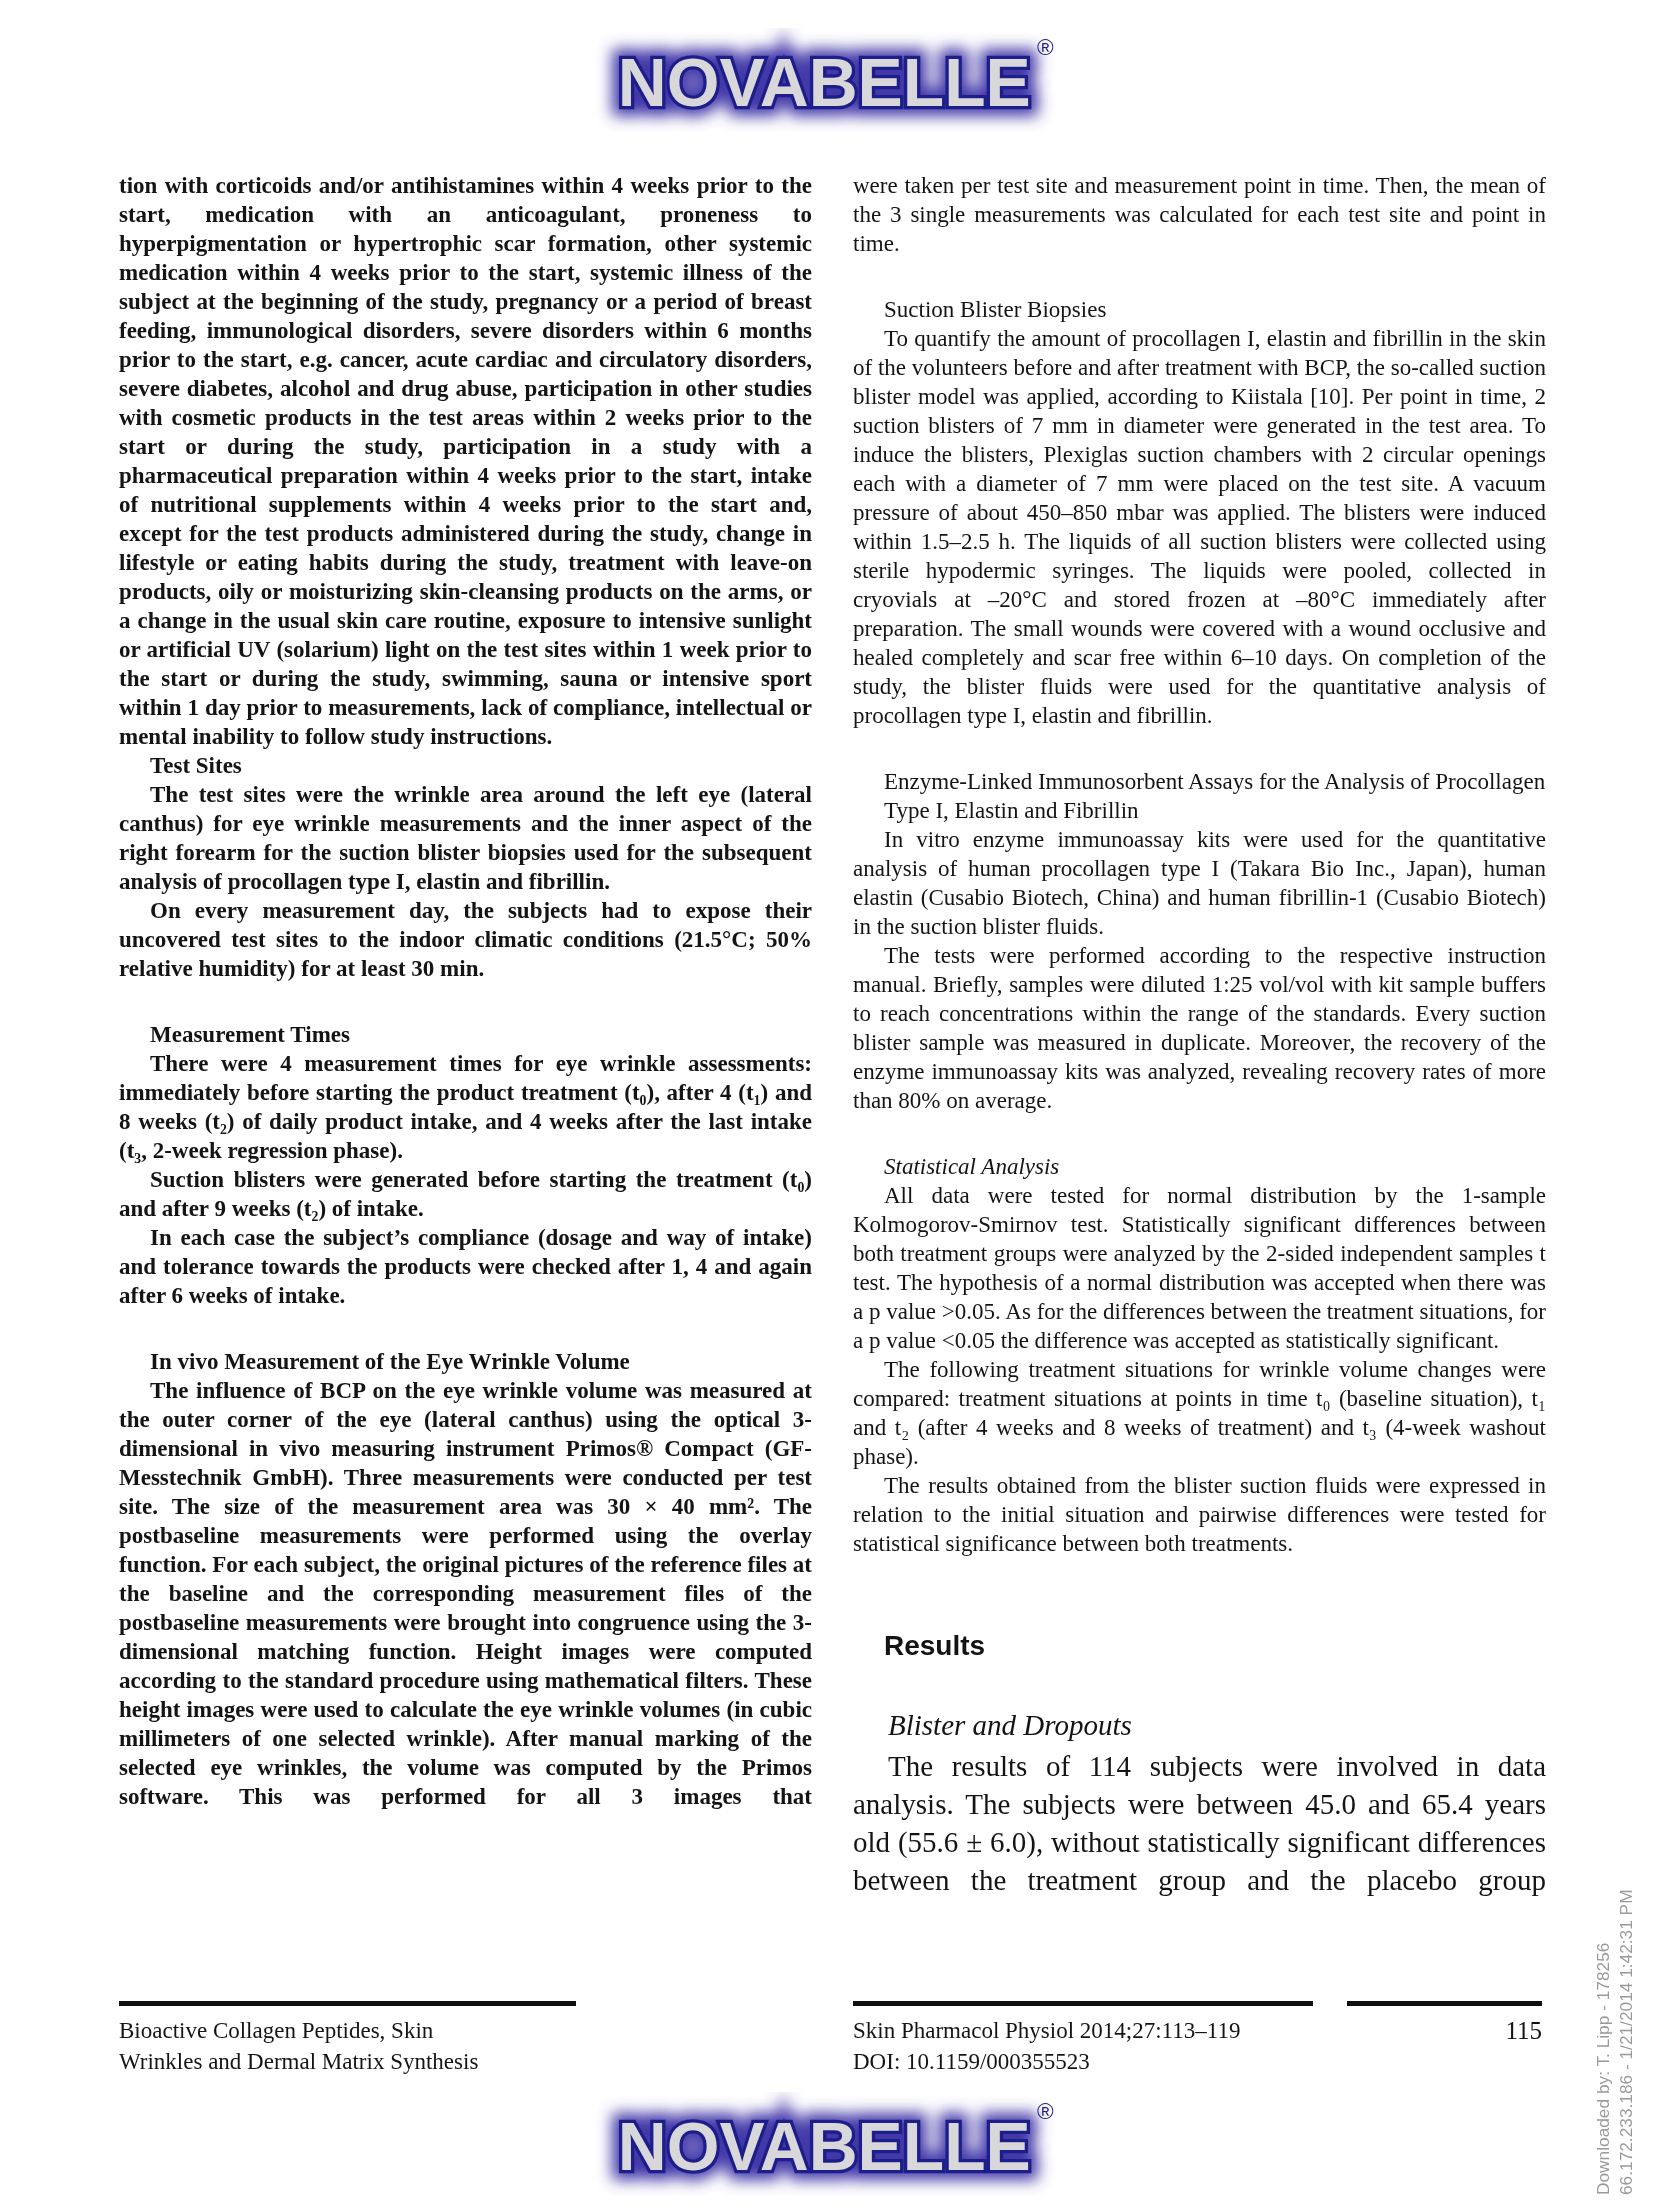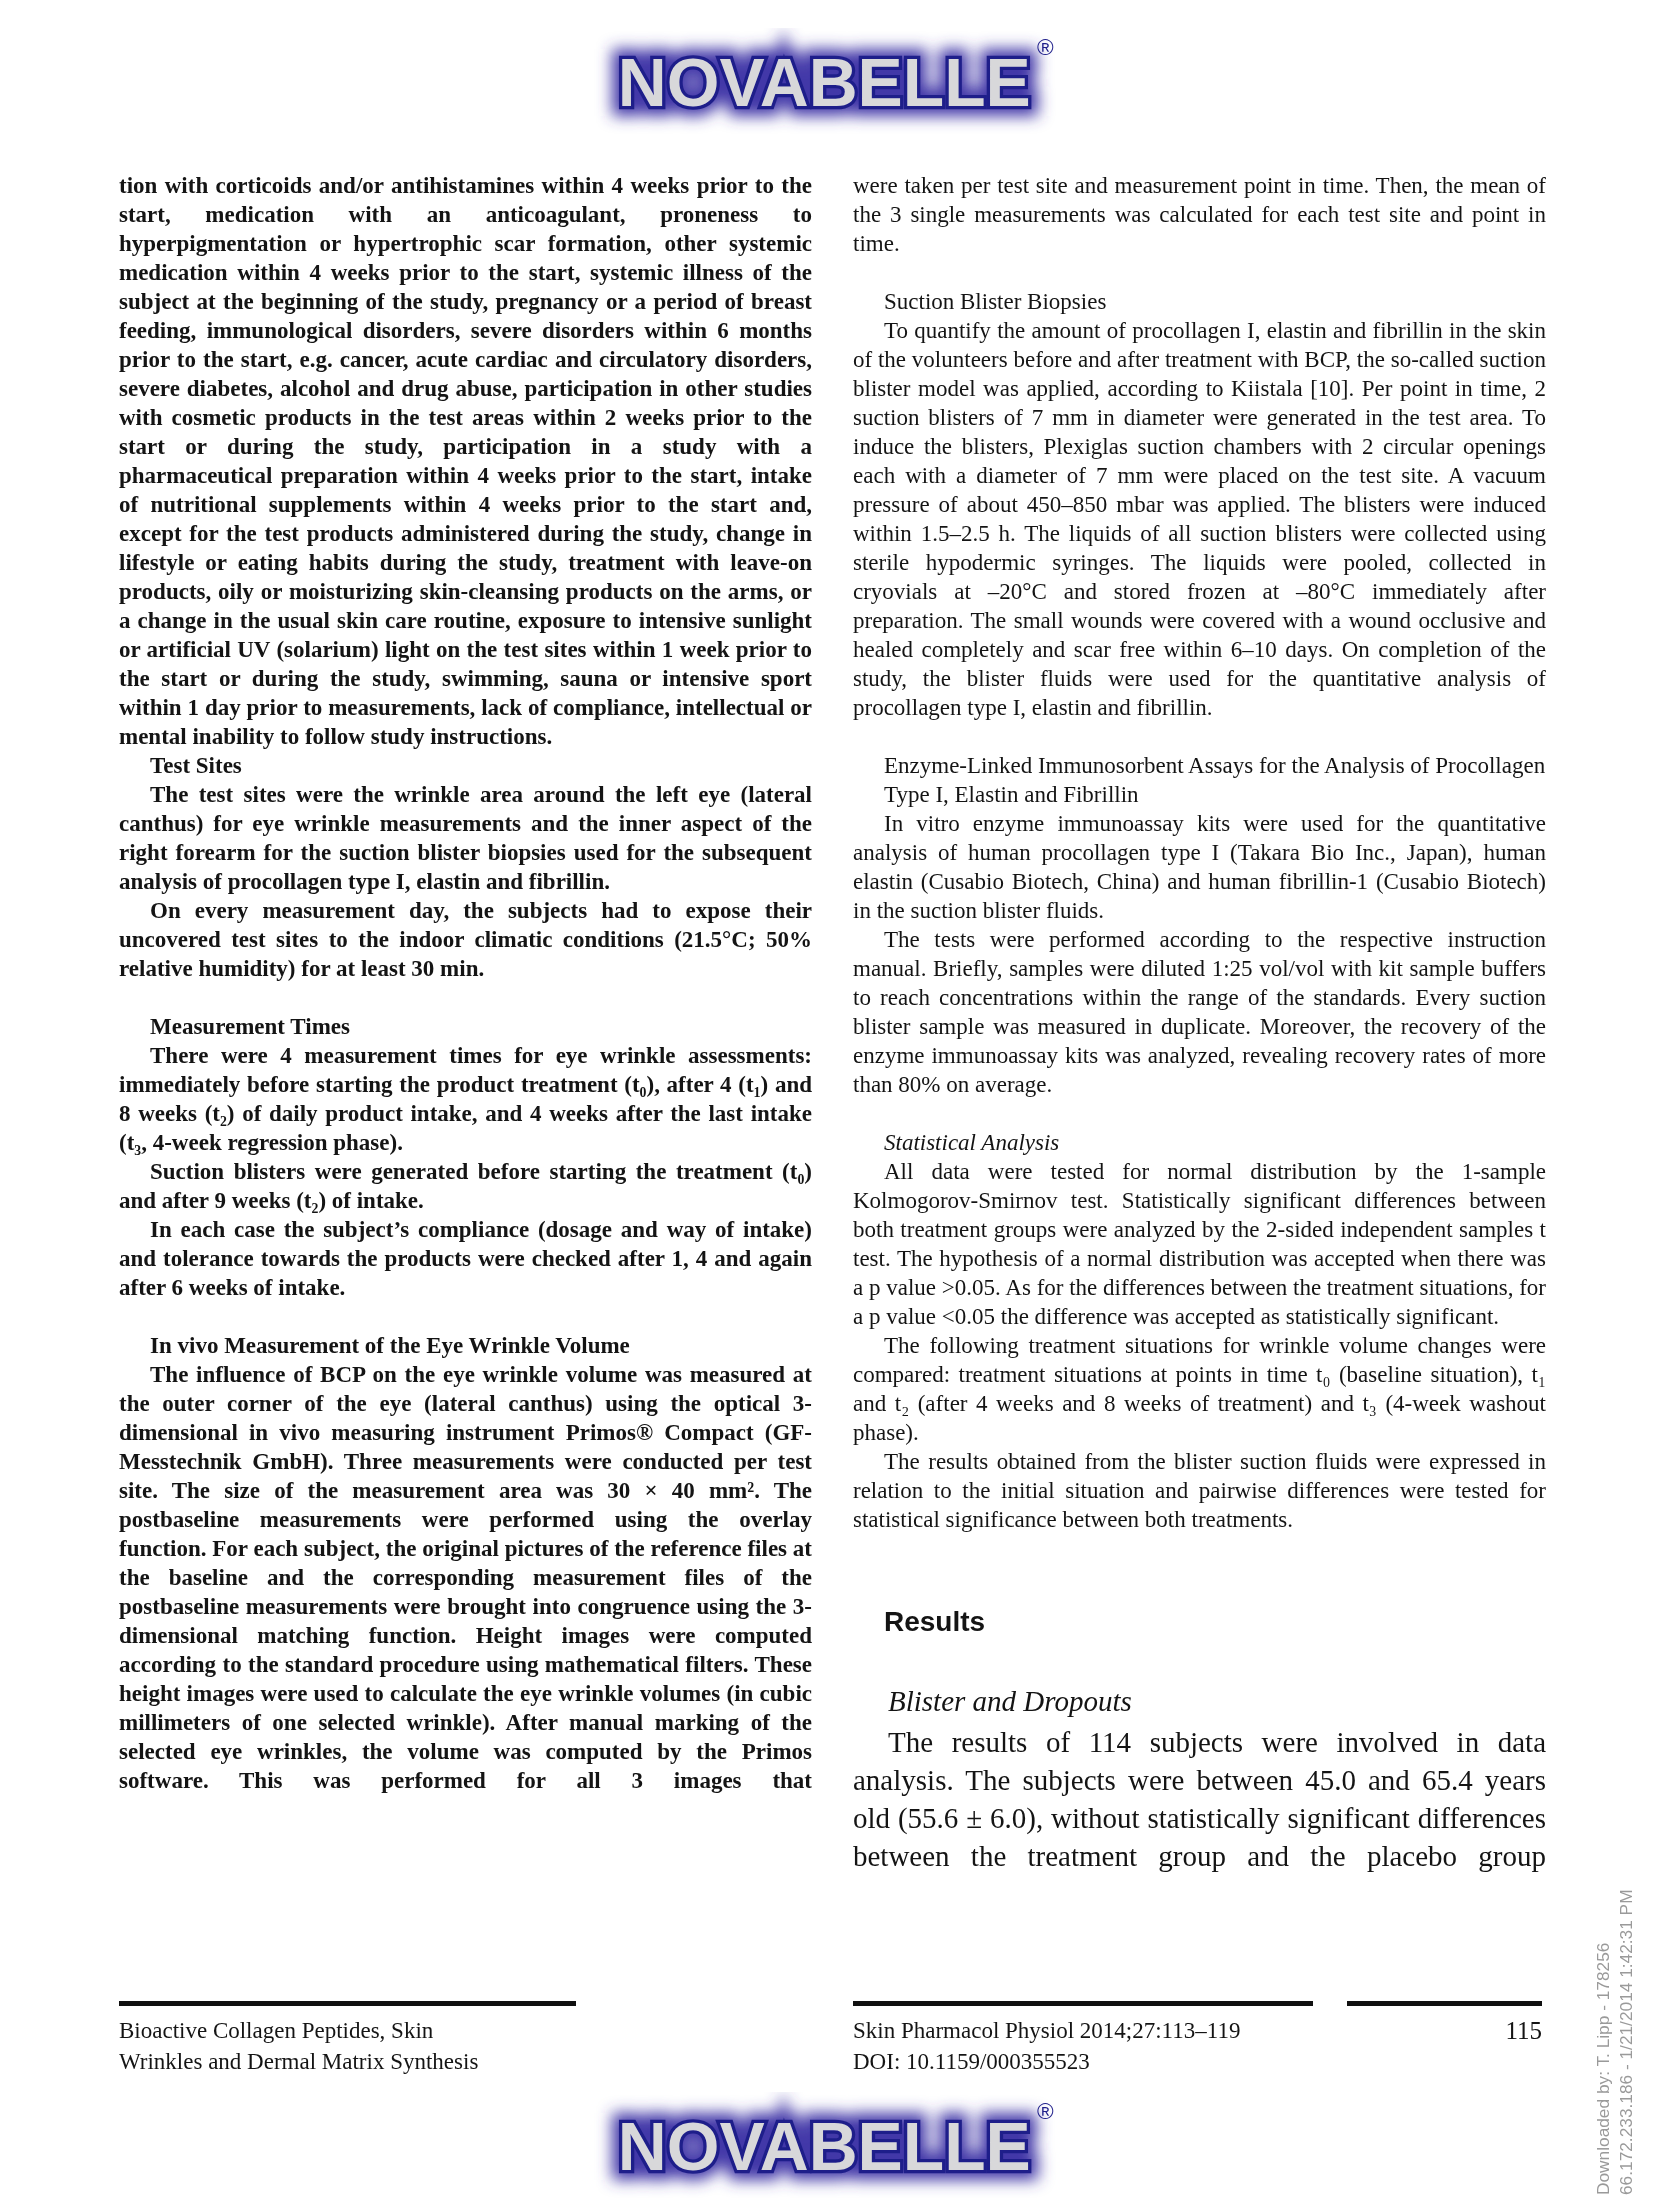--- a/index.html
+++ b/index.html
@@ -19,21 +19,21 @@
     position: absolute; top: 171px; width: 693px;
     font-size: 23px; line-height: 29px;
     text-align: justify;
   }
   .col-left { left: 119px; font-weight: bold; }
   .col-right { left: 853px; }
   .col p { margin: 0; text-indent: 31px; }
   .col p.noindent { text-indent: 0; }
   .col p.flush-last { text-align-last: justify; }
   .subhead {
-    margin-top: 29px; padding-left: 31px;
+    margin-top: 37px; padding-left: 31px;
     text-align: left; line-height: 29px;
   }
   .subhead.italic { font-style: italic; }
   .results-head {
     margin-top: 71px; padding-left: 31px;
     font-family: "Liberation Sans", sans-serif;
     font-weight: bold; font-size: 28px; line-height: 33px;
     text-align: left;
   }
   .subjects-head {
@@ -81,21 +81,21 @@
 </div>
 
 <div class="col col-left">
   <p class="noindent">tion with corticoids and/or antihistamines within 4 weeks prior to the start, medication with an anticoagulant, proneness to hyperpigmentation or hypertrophic scar formation, other systemic medication within 4 weeks prior to the start, systemic illness of the subject at the beginning of the study, pregnancy or a period of breast feeding, immunological disorders, severe disorders within 6 months prior to the start, e.g. cancer, acute cardiac and circulatory disorders, severe diabetes, alcohol and drug abuse, participation in other studies with cosmetic products in the test areas within 2 weeks prior to the start or during the study, participation in a study with a pharmaceutical preparation within 4 weeks prior to the start, intake of nutritional supplements within 4 weeks prior to the start and, except for the test products administered during the study, change in lifestyle or eating habits during the study, treatment with leave-on products, oily or moisturizing skin-cleansing products on the arms, or a change in the usual skin care routine, exposure to intensive sunlight or artificial UV (solarium) light on the test sites within 1 week prior to the start or during the study, swimming, sauna or intensive sport within 1 day prior to measurements, lack of compliance, intellectual or mental inability to follow study instructions.</p>
 
   <div class="subhead" style="margin-top:0;">Test Sites</div>
   <p>The test sites were the wrinkle area around the left eye (lateral canthus) for eye wrinkle measurements and the inner aspect of the right forearm for the suction blister biopsies used for the subsequent analysis of procollagen type I, elastin and fibrillin.</p>
   <p>On every measurement day, the subjects had to expose their uncovered test sites to the indoor climatic conditions (21.5°C; 50% relative humidity) for at least 30 min.</p>
 
   <div class="subhead">Measurement Times</div>
-  <p>There were 4 measurement times for eye wrinkle assessments: immediately before starting the product treatment (t₀), after 4 (t₁) and 8 weeks (t₂) of daily product intake, and 4 weeks after the last intake (t₃, 4-week regression phase).</p>
+  <p>There were 4 measurement times for eye wrinkle assessments: immediately before starting the product treatment (t₀), after 4 (t₁) and 8 weeks (t₂) of daily product intake, and 4 weeks after the last intake (t₃, 2-week regression phase).</p>
   <p>Suction blisters were generated before starting the treatment (t₀) and after 9 weeks (t₂) of intake.</p>
   <p>In each case the subject’s compliance (dosage and way of intake) and tolerance towards the products were checked after 1, 4 and again after 6 weeks of intake.</p>
 
   <div class="subhead">In vivo Measurement of the Eye Wrinkle Volume</div>
   <p class="flush-last">The influence of BCP on the eye wrinkle volume was measured at the outer corner of the eye (lateral canthus) using the optical 3-dimensional in vivo measuring instrument Primos® Compact (GF-Messtechnik GmbH). Three measurements were conducted per test site. The size of the measurement area was 30 × 40 mm². The postbaseline measurements were performed using the overlay function. For each subject, the original pictures of the reference files at the baseline and the corresponding measurement files of the postbaseline measurements were brought into congruence using the 3-dimensional matching function. Height images were computed according to the standard procedure using mathematical filters. These height images were used to calculate the eye wrinkle volumes (in cubic millimeters of one selected wrinkle). After manual marking of the selected eye wrinkles, the volume was computed by the Primos software. This was performed for all 3 images that</p>
 </div>
 
 <div class="col col-right">
   <p class="noindent">were taken per test site and measurement point in time. Then, the mean of the 3 single measurements was calculated for each test site and point in time.</p>
 

